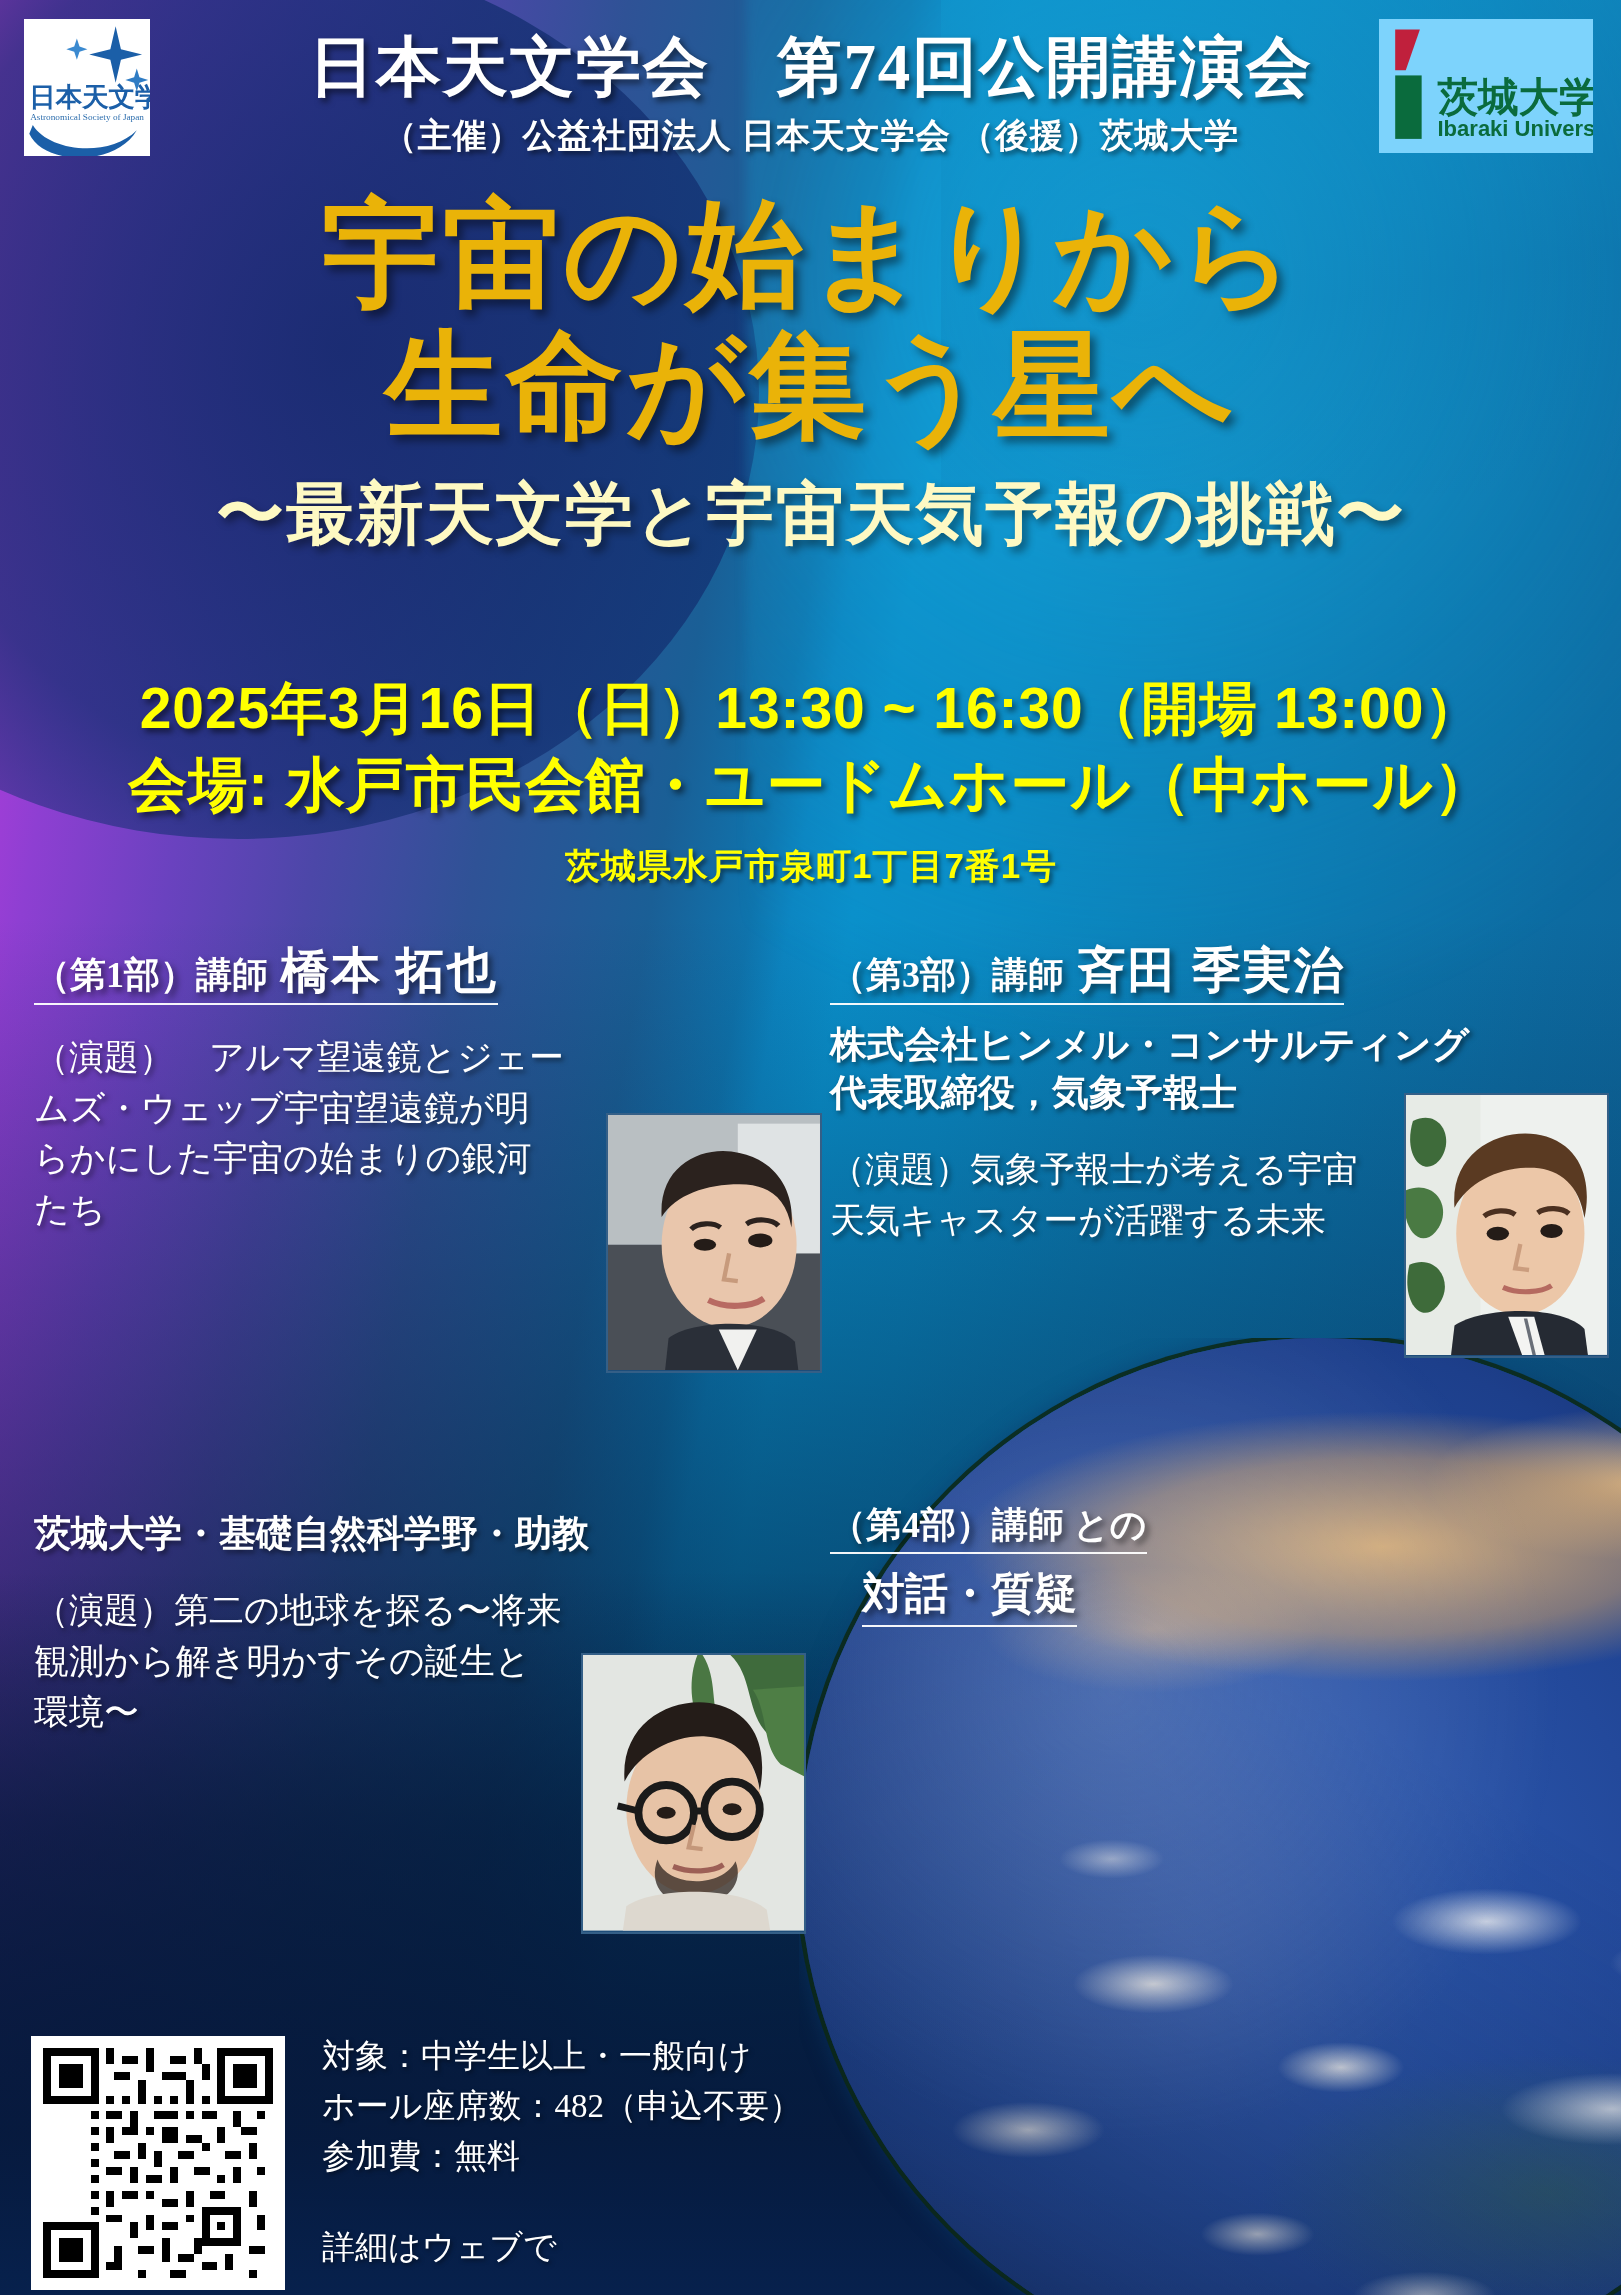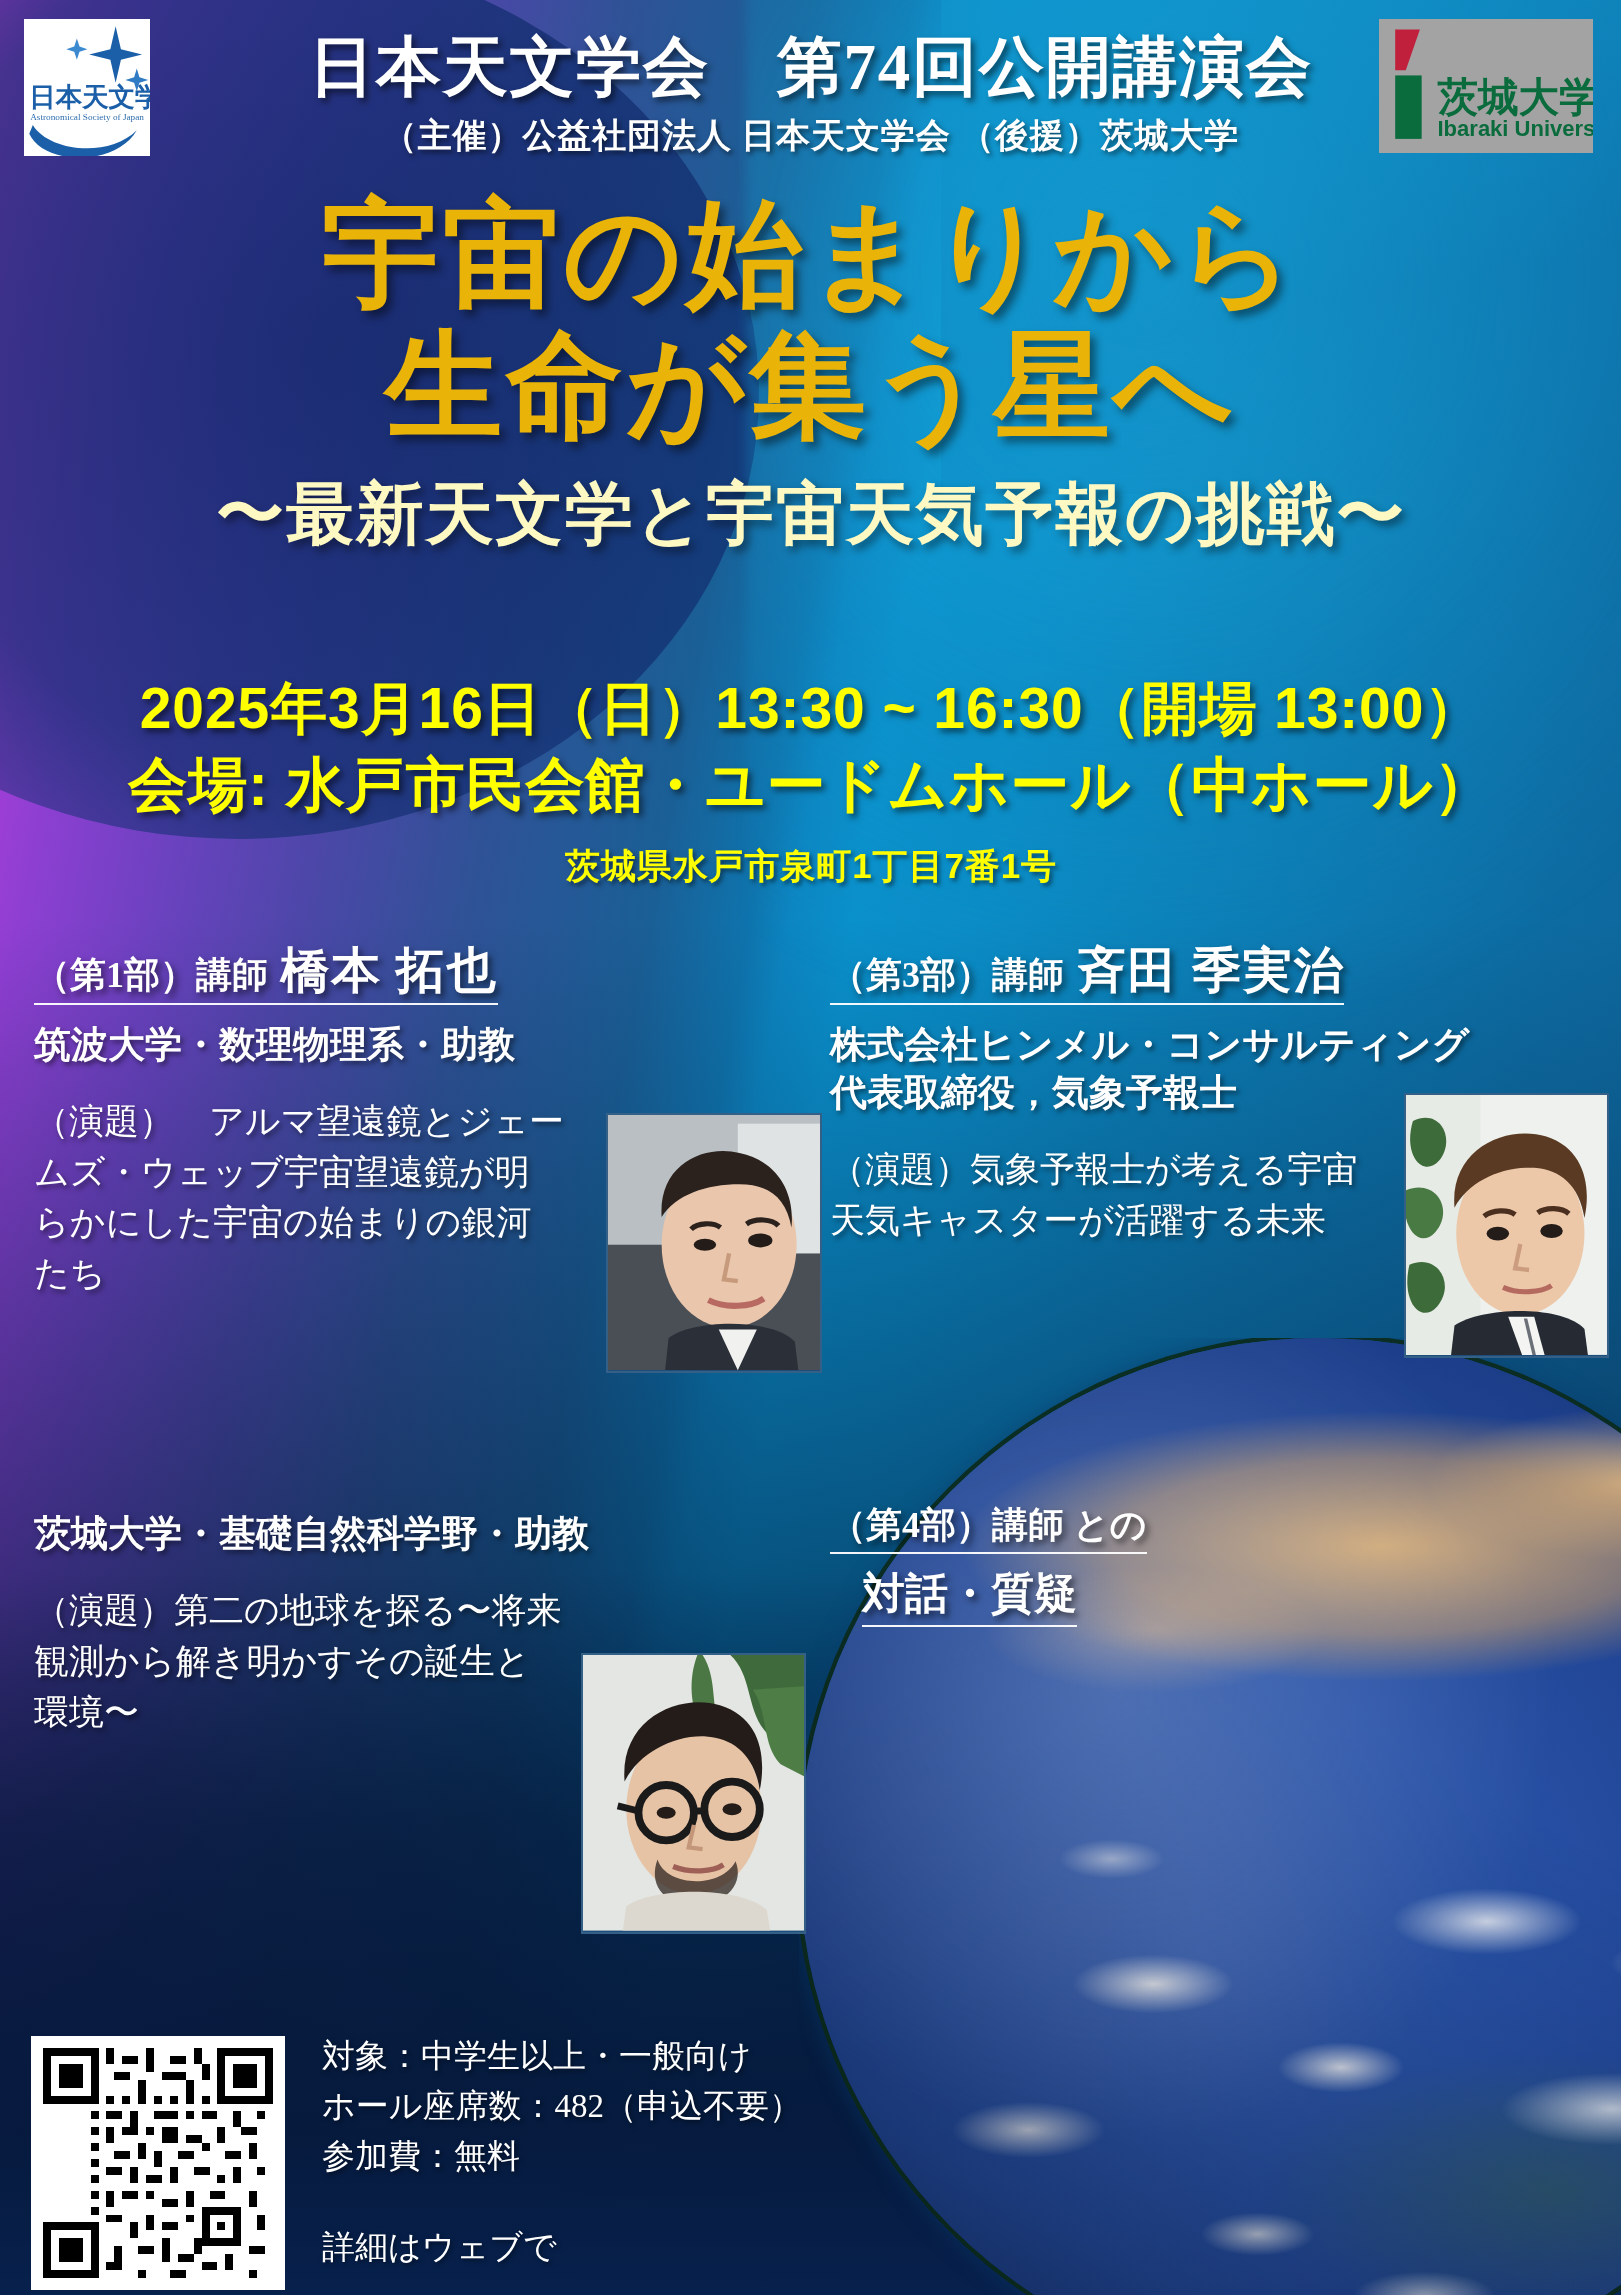--- a/index.html
+++ b/index.html
@@ -113,21 +113,21 @@
   .logo-asj{
     position:absolute; left:24px; top:19.4px;
     width:126px; height:137px;
     background:#ffffff;
     overflow:hidden;
   }
   .logo-asj svg{ display:block; }
   .logo-ibaraki{
     position:absolute; left:1379px; top:19.4px;
     width:214px; height:134px;
-    background:#a3a3a3;
+    background:#7dd3fc;
     overflow:hidden;
   }
   .logo-ibaraki svg{ display:block; }
 
   .header-title{
     position:absolute; left:0; top:23px; width:100%;
     text-align:center;
     color:#ffffff;
     font-size:65px;
     font-weight:bold;
@@ -322,21 +322,20 @@
   </div>
 
   <div class="datetime">2025年3月16日（日）13:30 ~ 16:30（開場 13:00）</div>
   <div class="venue">会場: 水戸市民会館・ユードムホール（中ホール）</div>
   <div class="address">茨城県水戸市泉町1丁目7番1号</div>
 
   <div class="speaker sp1">
     <div class="sp-head">
       <span class="part">（第1部）講師</span><span class="name">橋本 拓也</span>
     </div>
-    <div class="sp-affil">筑波大学・数理物理系・助教</div>
     <div class="sp-talk">（演題）　アルマ望遠鏡とジェームズ・ウェッブ宇宙望遠鏡が明らかにした宇宙の始まりの銀河たち</div>
     <div class="portrait p1">
       <svg class="face" viewBox="0 0 245 295" preserveAspectRatio="xMidYMid slice" aria-hidden="true">
         <rect width="245" height="295" fill="#8c9aa6"></rect>
         <rect x="0" y="0" width="245" height="150" fill="#b9bfc2"></rect>
         <rect x="0" y="150" width="245" height="145" fill="#4a4f56"></rect>
         <rect x="150" y="10" width="95" height="150" fill="#dfe3e4"></rect>
         <ellipse cx="140" cy="150" rx="78" ry="96" fill="#e9c6ac"></ellipse>
         <path d="M62 118 C58 56 112 34 152 44 C198 54 216 92 212 130 C206 96 186 80 152 80 C114 80 78 92 62 118 Z" fill="#2b221e"></path>
         <ellipse cx="112" cy="150" rx="13" ry="7" fill="#241c18"></ellipse>

